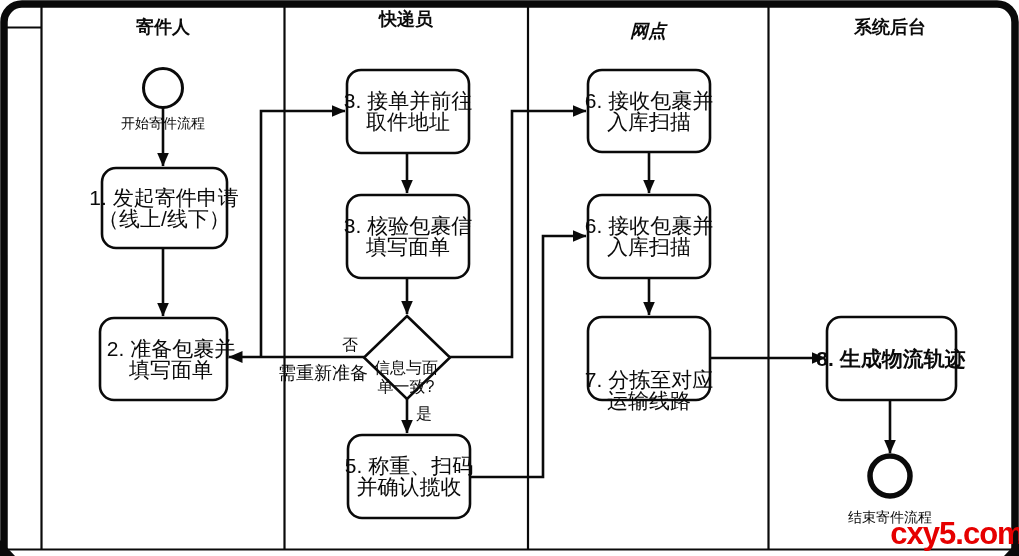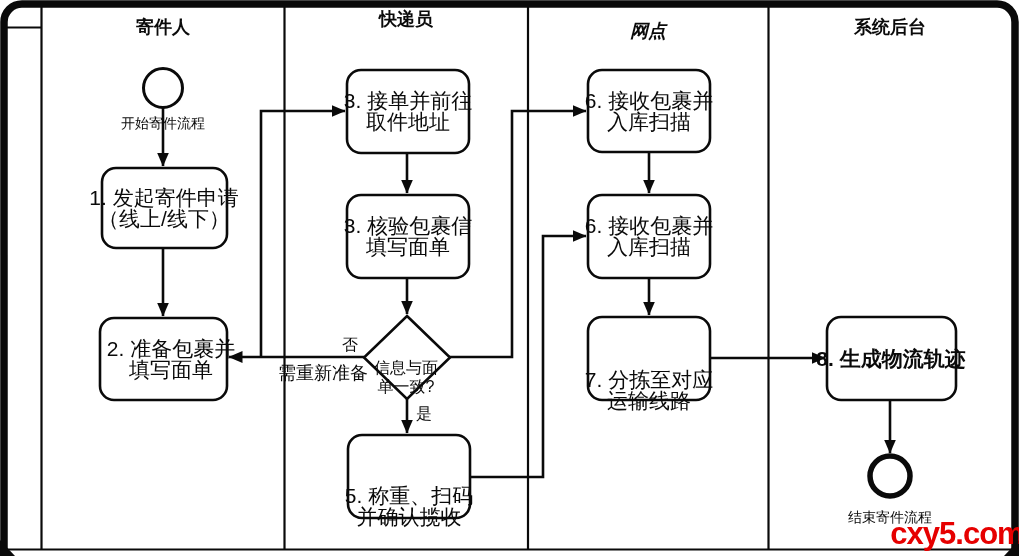--- a/index.html
+++ b/index.html
@@ -94,21 +94,21 @@
     <div>取件地址</div>
   </div>
   <div class="label node-label" style="left:408px;top:236px;">
     <div>3. 核验包裹信</div>
     <div>填写面单</div>
   </div>
   <div class="label decision-label" style="left:406px;top:377px;">
     <div>信息与面</div>
     <div>单一致?</div>
   </div>
-  <div class="label node-label" style="left:409px;top:476px;margin-top:30px;">
+  <div class="label node-label" style="left:409px;top:476px;">
     <div>5. 称重、扫码</div>
     <div>并确认揽收</div>
   </div>
   <div class="label node-label" style="left:649px;top:111px;">
     <div>6. 接收包裹并</div>
     <div>入库扫描</div>
   </div>
   <div class="label node-label" style="left:649px;top:236px;">
     <div>6. 接收包裹并</div>
     <div>入库扫描</div>

